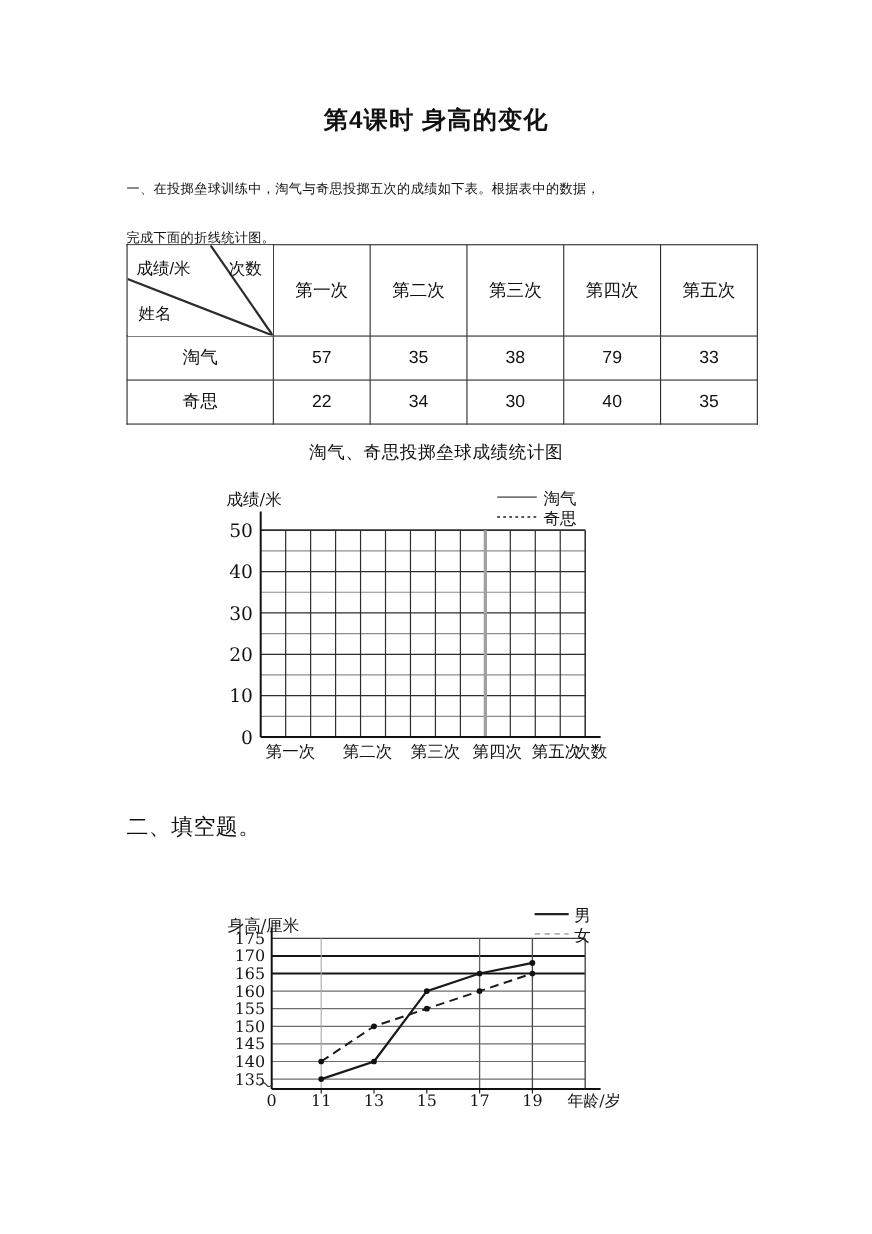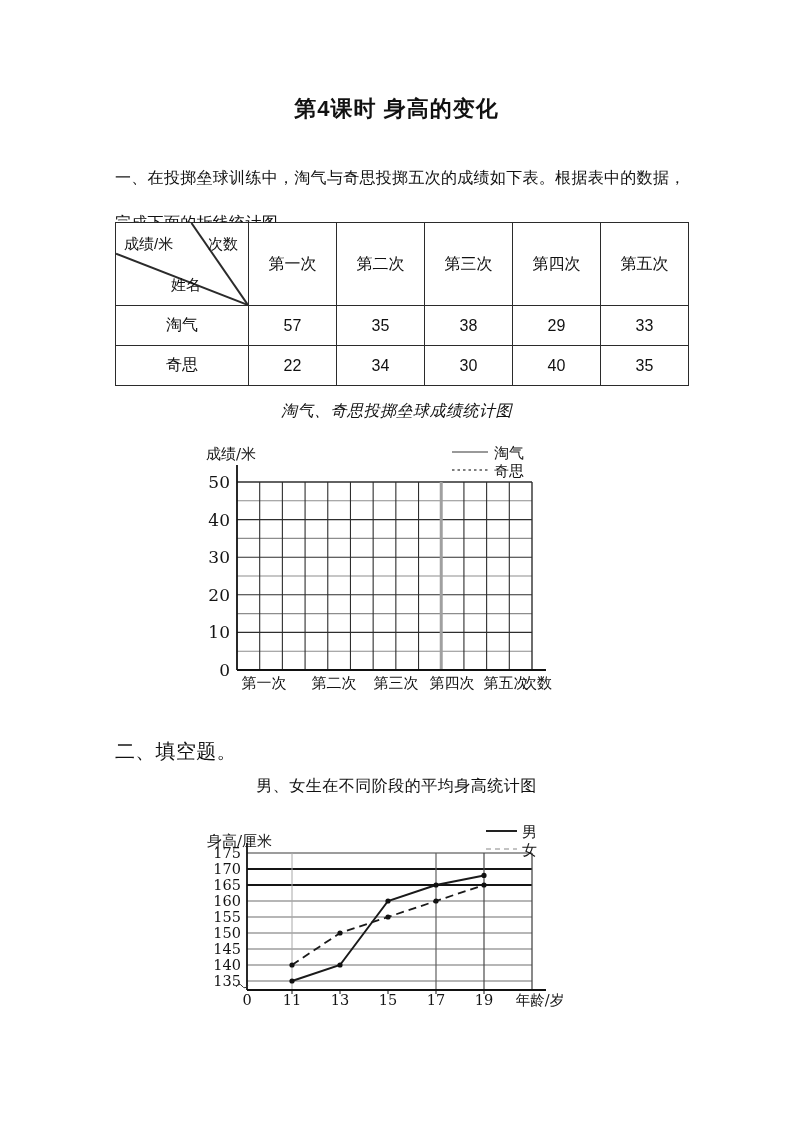--- a/index.html
+++ b/index.html
@@ -1,36 +1,36 @@
 <!DOCTYPE html>
 <html><head>
 <meta charset="utf-8">
 <style>
   html,body{margin:0;padding:0;background:#ffffff;}
   .page{position:relative;width:793px;height:1122px;background:#fff;
         font-family:"Liberation Sans",sans-serif;color:#111;overflow:hidden;}
   .page-title{position:absolute;top:94px;left:0;right:0;text-align:center;
         font-size:22px;font-weight:700;letter-spacing:1px;margin:0;}
-  .para{position:absolute;left:115px;font-size:16px;line-height:1.25;letter-spacing:.3px;}
+  .para{position:absolute;left:115px;font-size:12px;line-height:1.25;letter-spacing:.3px;}
   .p1{top:152px;width:580px;}
   .p2{top:197px;}
   .sec2{position:absolute;top:738px;left:115px;font-size:20px;letter-spacing:.3px;}
   .chart-title{position:absolute;left:0;right:0;text-align:center;font-size:16px;letter-spacing:.5px;}
-  #ct1{top:401px;font-style:italic;}
+  #ct1{top:401px;}
   #ct2{top:776px;}
   table.score{position:absolute;top:222px;left:115px;border-collapse:collapse;table-layout:fixed;}
   table.score th,table.score td{border:1.6px solid #2b2b2b;text-align:center;
         font-weight:400;font-size:16px;padding:0;background:#fff;}
   tr.hdr{height:83px;}
   tr.datarow{height:40px;}
   .diag{position:relative;}
   .diagsvg{position:absolute;left:0;top:0;width:100%;height:100%;}
   .c-tl{position:absolute;top:12px;left:8px;font-size:15px;}
   .c-tr{position:absolute;top:12px;right:10px;font-size:15px;}
-  .c-bl{position:absolute;bottom:10px;left:10px;font-size:15px;margin-left:45px;}
+  .c-bl{position:absolute;bottom:10px;left:10px;font-size:15px;}
   .chartsvg{position:absolute;}
   #chart1{left:195px;top:438px;}
   #chart2{left:195px;top:818px;}
   .ctxt{font-family:"DejaVu Serif",serif;fill:#141414;}
 </style>
 </head>
 <body>
 
 <div class="page">
 
@@ -63,21 +63,21 @@
       <th>第二次</th>
       <th>第三次</th>
       <th>第四次</th>
       <th>第五次</th>
     </tr>
     <tr class="datarow">
       <td>淘气</td>
       <td>57</td>
       <td>35</td>
       <td>38</td>
-      <td>29</td>
+      <td>79</td>
       <td>33</td>
     </tr>
     <tr class="datarow">
       <td>奇思</td>
       <td>22</td>
       <td>34</td>
       <td>30</td>
       <td>40</td>
       <td>35</td>
     </tr>
@@ -125,21 +125,20 @@
       <text x="537" y="688" font-size="15" class="ctxt" text-anchor="middle">次数</text>
       <text x="206" y="459" font-size="15" class="ctxt" text-anchor="start">成绩/米</text>
       <line x1="452" y1="452" x2="488" y2="452" stroke="#777" stroke-width="1.6"></line>
       <text x="494" y="458" font-size="15" class="ctxt" text-anchor="start">淘气</text>
       <line x1="452" y1="470" x2="488" y2="470" stroke="#555" stroke-width="1.6" stroke-dasharray="2.5 3"></line>
       <text x="494" y="476" font-size="15" class="ctxt" text-anchor="start">奇思</text>
     </svg>
 
   <div class="sec2">二、填空题。</div>
 
-  <div class="chart-title" id="ct2">男、女生在不同阶段的平均身高统计图</div>
   <svg id="chart2" class="chartsvg" width="405" height="200" viewBox="195 818 405 200">
       <line x1="247" y1="981" x2="532" y2="981" stroke="#6e6e6e" stroke-width="1.1"></line>
       <line x1="247" y1="965" x2="532" y2="965" stroke="#6e6e6e" stroke-width="1.1"></line>
       <line x1="247" y1="949" x2="532" y2="949" stroke="#6e6e6e" stroke-width="1.1"></line>
       <line x1="247" y1="933" x2="532" y2="933" stroke="#6e6e6e" stroke-width="1.1"></line>
       <line x1="247" y1="917" x2="532" y2="917" stroke="#6e6e6e" stroke-width="1.1"></line>
       <line x1="247" y1="901" x2="532" y2="901" stroke="#6e6e6e" stroke-width="1.1"></line>
       <line x1="247" y1="885" x2="532" y2="885" stroke="#151515" stroke-width="1.8"></line>
       <line x1="247" y1="869" x2="532" y2="869" stroke="#151515" stroke-width="1.8"></line>
       <line x1="247" y1="853" x2="532" y2="853" stroke="#3a3a3a" stroke-width="1.1"></line>

